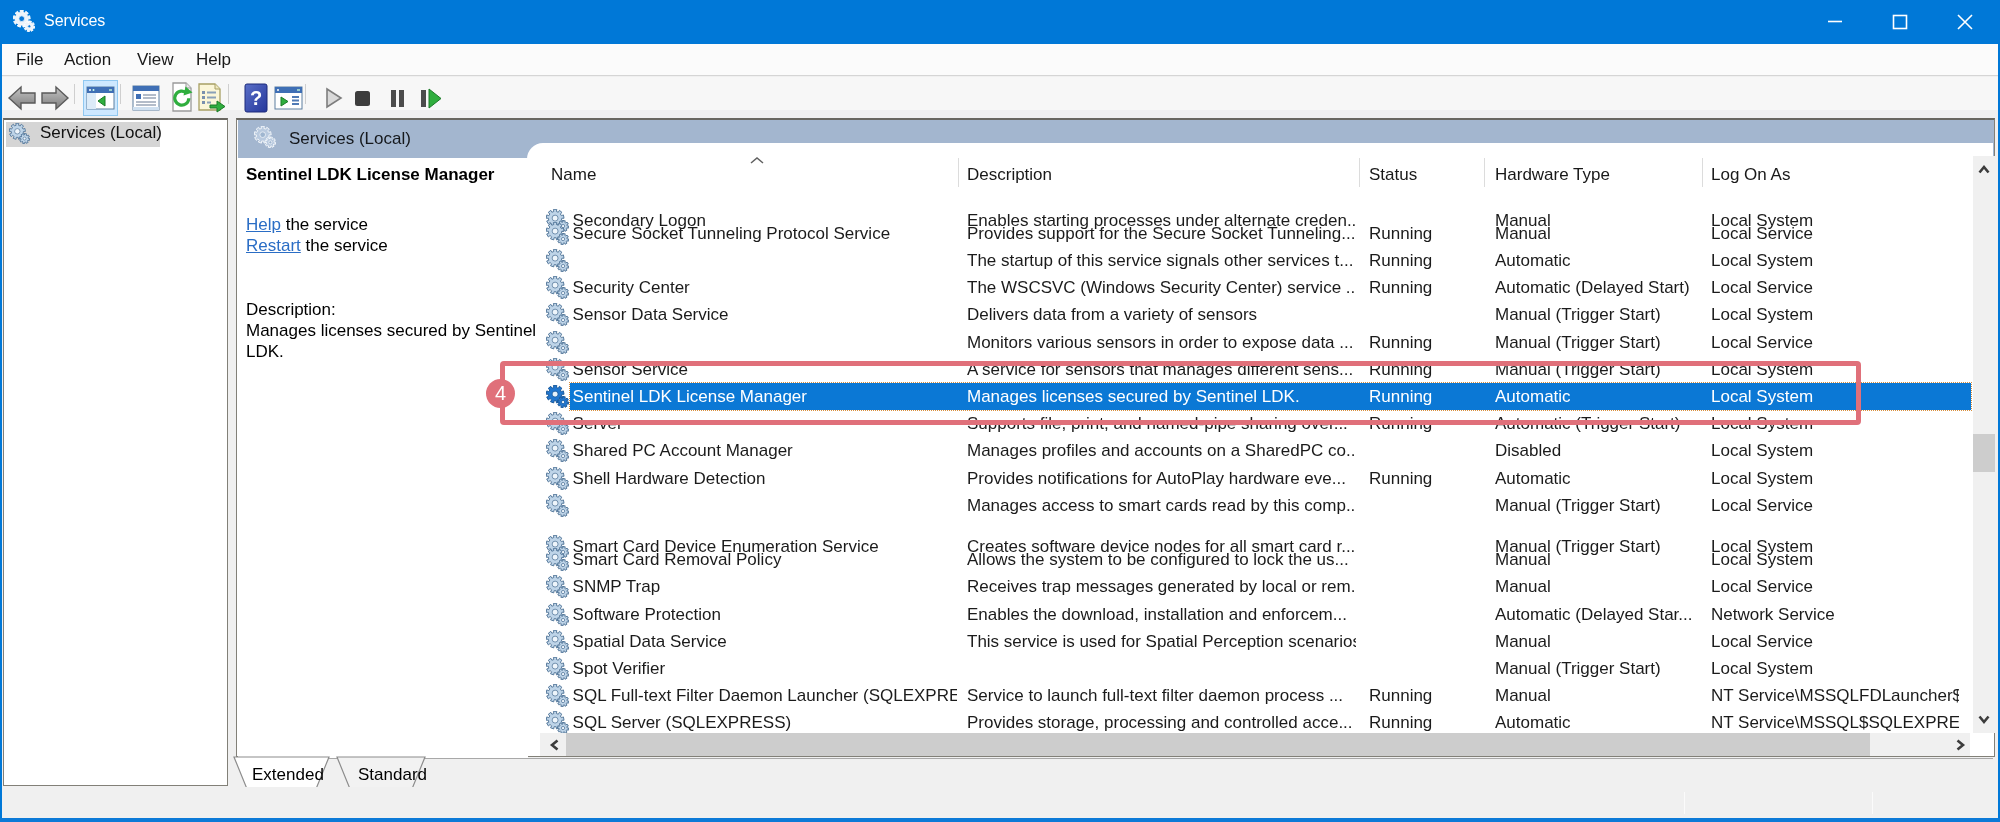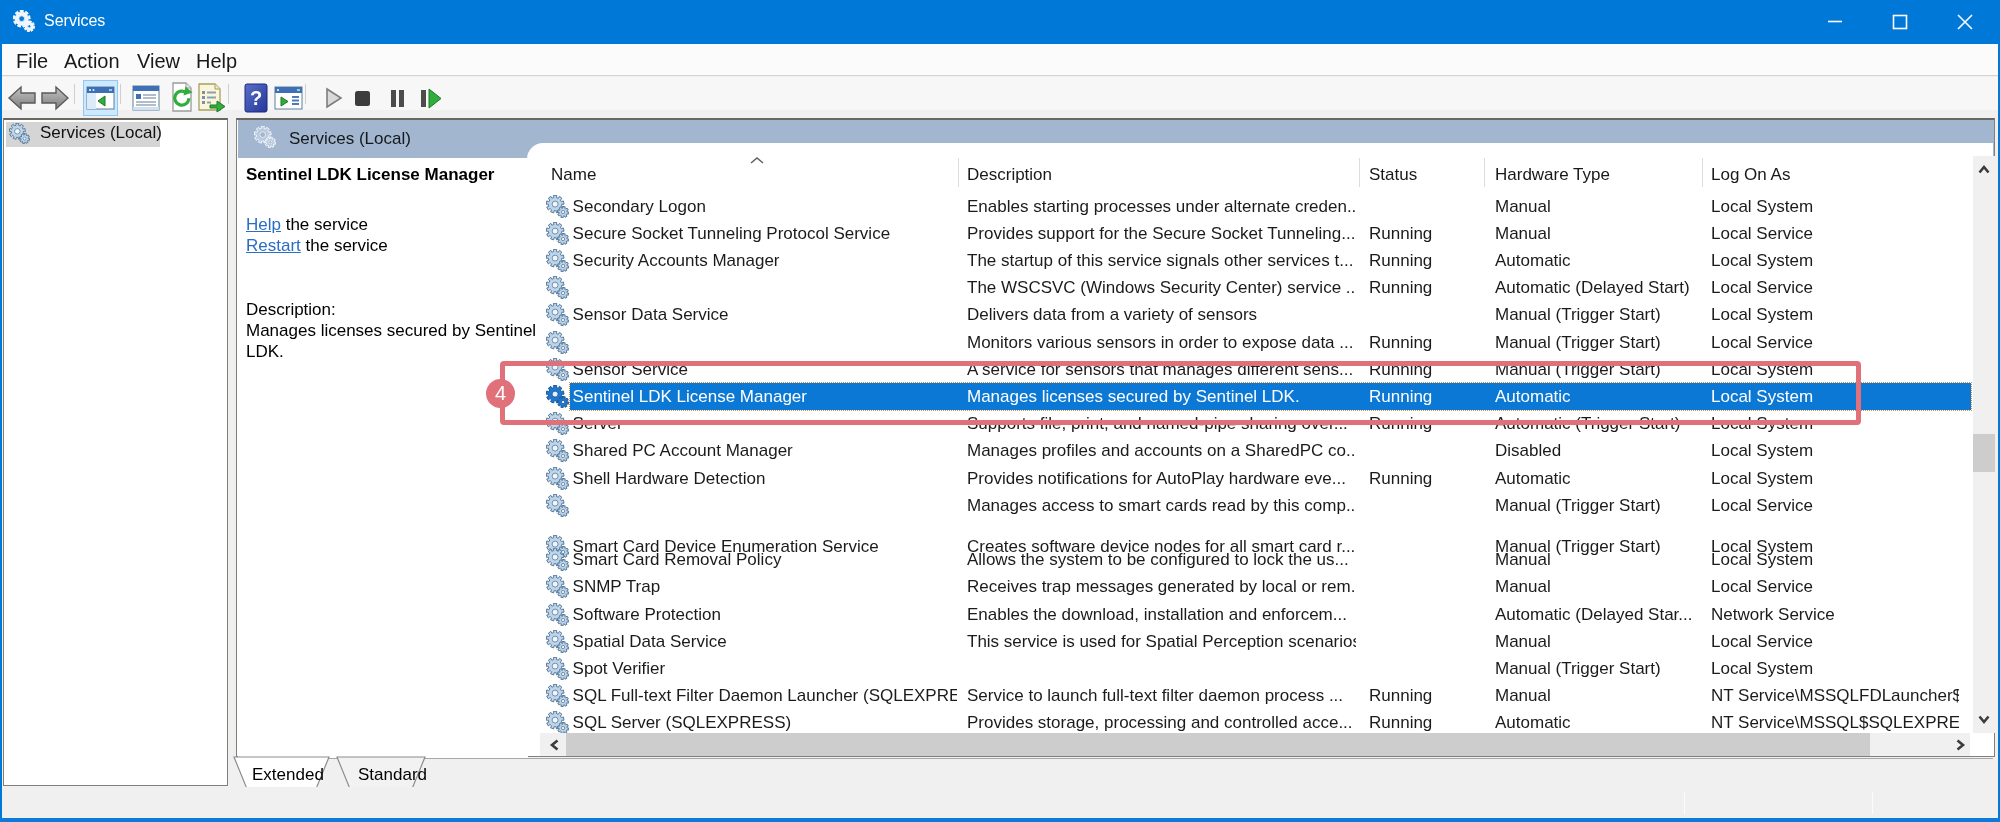--- a/index.html
+++ b/index.html
@@ -12,21 +12,21 @@
 .gband { --gf:#b9cadf; --gs:#f5f8fc; --gh:#9fb6d0; }
 
 #titlebar { left:0; top:0; width:2000px; height:44px; background:#0078d7; position:absolute; }
 #titletext { position:absolute; left:44px; top:12px; font-size:16px; color:#fff; }
 
 #bleft { position:absolute; left:0; top:44px; width:2px; height:774px; background:#0078d7; }
 #bright { position:absolute; left:1998px; top:44px; width:2px; height:774px; background:#0078d7; }
 #bbottom { position:absolute; left:0; top:818px; width:2000px; height:4px; background:#0d7ad7; }
 
 #menubar { position:absolute; left:2px; top:44px; width:1996px; height:32px; background:#fbfbfb; border-bottom:1px solid #d5d5d5; }
-#menubar span { position:absolute; top:6px; font-size:20px; color:#191919; }
+#menubar span { position:absolute; top:6px; font-size:17px; color:#191919; }
 
 #toolbar { position:absolute; left:2px; top:77px; width:1996px; height:33px; background:#f7f7f7; }
 .tsep { position:absolute; top:7px; width:1px; height:20px; background:#cfcfcf; }
 .tico { position:absolute; top:5px; width:32px; height:32px; }
 
 #tree { position:absolute; left:3px; top:118px; width:225px; height:668px; background:#fff; border:1px solid #828078; border-top:2px solid #696760; }
 #main { position:absolute; left:236px; top:118px; width:1759px; height:639px; background:#fff; border:1px solid #828078; border-top:2px solid #696760; }
 #band { position:absolute; left:1px; top:0px; width:1756px; height:38px; background:#a3b6cf; }
 #listpanel { position:absolute; left:290px; top:23px; width:1466px; height:613px; background:#fff; border-top-left-radius:16px; }
 #details { position:absolute; left:1px; top:41px; width:290px; height:597px; background:#fff; }
@@ -211,21 +211,21 @@
     <span class="hdr" style="left:967px">Hardware Type</span>
     <span class="hdr" style="left:1183px">Log On As</span>
     <div class="hsep" style="left:430px"></div>
     <div class="hsep" style="left:831px"></div>
     <div class="hsep" style="left:956px"></div>
     <div class="hsep" style="left:1174px"></div>
     <svg style="position:absolute;left:222px;top:37px;width:14px;height:7px" viewBox="0 0 14 7">
         <path d="M1,6 L7,1 L13,6" fill="none" stroke="#606060" stroke-width="1.5"></path>
       </svg>
     <div id="rowswrap" style="position:absolute;left:0;top:72.5px;width:1443px;height:545px;">
-<div class="row" style="top:0.0px">
+<div class="row" style="top:14px">
           <svg class="gear gsteel" style="position:absolute;left:18px;top:2px;width:23px;height:23px;" viewBox="0 0 24 24">
             <path class="gb" d="M7.73,0.37 L11.27,0.37 L10.84,2.63 L12.89,3.38 L14.01,1.37 L16.73,3.65 L14.94,5.09 L16.04,6.99 L18.18,6.17 L18.80,9.66 L16.50,9.62 L16.12,11.78 L18.29,12.53 L16.52,15.60 L14.78,14.09 L13.11,15.50 L14.29,17.47 L10.95,18.69 L10.60,16.41 L8.40,16.41 L8.05,18.69 L4.71,17.47 L5.89,15.50 L4.22,14.09 L2.48,15.60 L0.71,12.53 L2.88,11.78 L2.50,9.62 L0.20,9.66 L0.82,6.17 L2.96,6.99 L4.06,5.09 L2.27,3.65 L4.99,1.37 L6.11,3.38 L8.16,2.63 Z"></path>
             <circle class="gh" cx="9.5" cy="9.5" r="3.1"></circle>
             <path class="gb" d="M23.70,17.71 L23.20,20.18 L21.73,19.54 L20.89,20.79 L22.04,21.90 L19.93,23.30 L19.35,21.81 L17.87,22.10 L17.89,23.70 L15.42,23.20 L16.06,21.73 L14.81,20.89 L13.70,22.04 L12.30,19.93 L13.79,19.35 L13.50,17.87 L11.90,17.89 L12.40,15.42 L13.87,16.06 L14.71,14.81 L13.56,13.70 L15.67,12.30 L16.25,13.79 L17.73,13.50 L17.71,11.90 L20.18,12.40 L19.54,13.87 L20.79,14.71 L21.90,13.56 L23.30,15.67 L21.81,16.25 L22.10,17.73 Z"></path>
             <circle class="gh" cx="17.8" cy="17.8" r="1.7"></circle>
           </svg>
           <span class="cn">Secondary Logon</span>
           <span class="cd">Enables starting processes under alternate creden...</span>
           <span class="cs"></span>
           <span class="ct">Manual</span>
@@ -244,33 +244,33 @@
           <span class="ct">Manual</span>
           <span class="cl">Local Service</span>
         </div>
 <div class="row" style="top:54.4px">
           <svg class="gear gsteel" style="position:absolute;left:18px;top:2px;width:23px;height:23px;" viewBox="0 0 24 24">
             <path class="gb" d="M7.73,0.37 L11.27,0.37 L10.84,2.63 L12.89,3.38 L14.01,1.37 L16.73,3.65 L14.94,5.09 L16.04,6.99 L18.18,6.17 L18.80,9.66 L16.50,9.62 L16.12,11.78 L18.29,12.53 L16.52,15.60 L14.78,14.09 L13.11,15.50 L14.29,17.47 L10.95,18.69 L10.60,16.41 L8.40,16.41 L8.05,18.69 L4.71,17.47 L5.89,15.50 L4.22,14.09 L2.48,15.60 L0.71,12.53 L2.88,11.78 L2.50,9.62 L0.20,9.66 L0.82,6.17 L2.96,6.99 L4.06,5.09 L2.27,3.65 L4.99,1.37 L6.11,3.38 L8.16,2.63 Z"></path>
             <circle class="gh" cx="9.5" cy="9.5" r="3.1"></circle>
             <path class="gb" d="M23.70,17.71 L23.20,20.18 L21.73,19.54 L20.89,20.79 L22.04,21.90 L19.93,23.30 L19.35,21.81 L17.87,22.10 L17.89,23.70 L15.42,23.20 L16.06,21.73 L14.81,20.89 L13.70,22.04 L12.30,19.93 L13.79,19.35 L13.50,17.87 L11.90,17.89 L12.40,15.42 L13.87,16.06 L14.71,14.81 L13.56,13.70 L15.67,12.30 L16.25,13.79 L17.73,13.50 L17.71,11.90 L20.18,12.40 L19.54,13.87 L20.79,14.71 L21.90,13.56 L23.30,15.67 L21.81,16.25 L22.10,17.73 Z"></path>
             <circle class="gh" cx="17.8" cy="17.8" r="1.7"></circle>
           </svg>
-          <span class="cn">Security Accounts Manager</span>
           <span class="cd">The startup of this service signals other services t...</span>
           <span class="cs">Running</span>
           <span class="ct">Automatic</span>
           <span class="cl">Local System</span>
         </div>
 <div class="row" style="top:81.6px">
           <svg class="gear gsteel" style="position:absolute;left:18px;top:2px;width:23px;height:23px;" viewBox="0 0 24 24">
             <path class="gb" d="M7.73,0.37 L11.27,0.37 L10.84,2.63 L12.89,3.38 L14.01,1.37 L16.73,3.65 L14.94,5.09 L16.04,6.99 L18.18,6.17 L18.80,9.66 L16.50,9.62 L16.12,11.78 L18.29,12.53 L16.52,15.60 L14.78,14.09 L13.11,15.50 L14.29,17.47 L10.95,18.69 L10.60,16.41 L8.40,16.41 L8.05,18.69 L4.71,17.47 L5.89,15.50 L4.22,14.09 L2.48,15.60 L0.71,12.53 L2.88,11.78 L2.50,9.62 L0.20,9.66 L0.82,6.17 L2.96,6.99 L4.06,5.09 L2.27,3.65 L4.99,1.37 L6.11,3.38 L8.16,2.63 Z"></path>
             <circle class="gh" cx="9.5" cy="9.5" r="3.1"></circle>
             <path class="gb" d="M23.70,17.71 L23.20,20.18 L21.73,19.54 L20.89,20.79 L22.04,21.90 L19.93,23.30 L19.35,21.81 L17.87,22.10 L17.89,23.70 L15.42,23.20 L16.06,21.73 L14.81,20.89 L13.70,22.04 L12.30,19.93 L13.79,19.35 L13.50,17.87 L11.90,17.89 L12.40,15.42 L13.87,16.06 L14.71,14.81 L13.56,13.70 L15.67,12.30 L16.25,13.79 L17.73,13.50 L17.71,11.90 L20.18,12.40 L19.54,13.87 L20.79,14.71 L21.90,13.56 L23.30,15.67 L21.81,16.25 L22.10,17.73 Z"></path>
             <circle class="gh" cx="17.8" cy="17.8" r="1.7"></circle>
           </svg>
+          <span class="cn">Security Center</span>
           <span class="cd">The WSCSVC (Windows Security Center) service ...</span>
           <span class="cs">Running</span>
           <span class="ct">Automatic (Delayed Start)</span>
           <span class="cl">Local Service</span>
         </div>
 <div class="row" style="top:108.8px">
           <svg class="gear gsteel" style="position:absolute;left:18px;top:2px;width:23px;height:23px;" viewBox="0 0 24 24">
             <path class="gb" d="M7.73,0.37 L11.27,0.37 L10.84,2.63 L12.89,3.38 L14.01,1.37 L16.73,3.65 L14.94,5.09 L16.04,6.99 L18.18,6.17 L18.80,9.66 L16.50,9.62 L16.12,11.78 L18.29,12.53 L16.52,15.60 L14.78,14.09 L13.11,15.50 L14.29,17.47 L10.95,18.69 L10.60,16.41 L8.40,16.41 L8.05,18.69 L4.71,17.47 L5.89,15.50 L4.22,14.09 L2.48,15.60 L0.71,12.53 L2.88,11.78 L2.50,9.62 L0.20,9.66 L0.82,6.17 L2.96,6.99 L4.06,5.09 L2.27,3.65 L4.99,1.37 L6.11,3.38 L8.16,2.63 Z"></path>
             <circle class="gh" cx="9.5" cy="9.5" r="3.1"></circle>
             <path class="gb" d="M23.70,17.71 L23.20,20.18 L21.73,19.54 L20.89,20.79 L22.04,21.90 L19.93,23.30 L19.35,21.81 L17.87,22.10 L17.89,23.70 L15.42,23.20 L16.06,21.73 L14.81,20.89 L13.70,22.04 L12.30,19.93 L13.79,19.35 L13.50,17.87 L11.90,17.89 L12.40,15.42 L13.87,16.06 L14.71,14.81 L13.56,13.70 L15.67,12.30 L16.25,13.79 L17.73,13.50 L17.71,11.90 L20.18,12.40 L19.54,13.87 L20.79,14.71 L21.90,13.56 L23.30,15.67 L21.81,16.25 L22.10,17.73 Z"></path>

